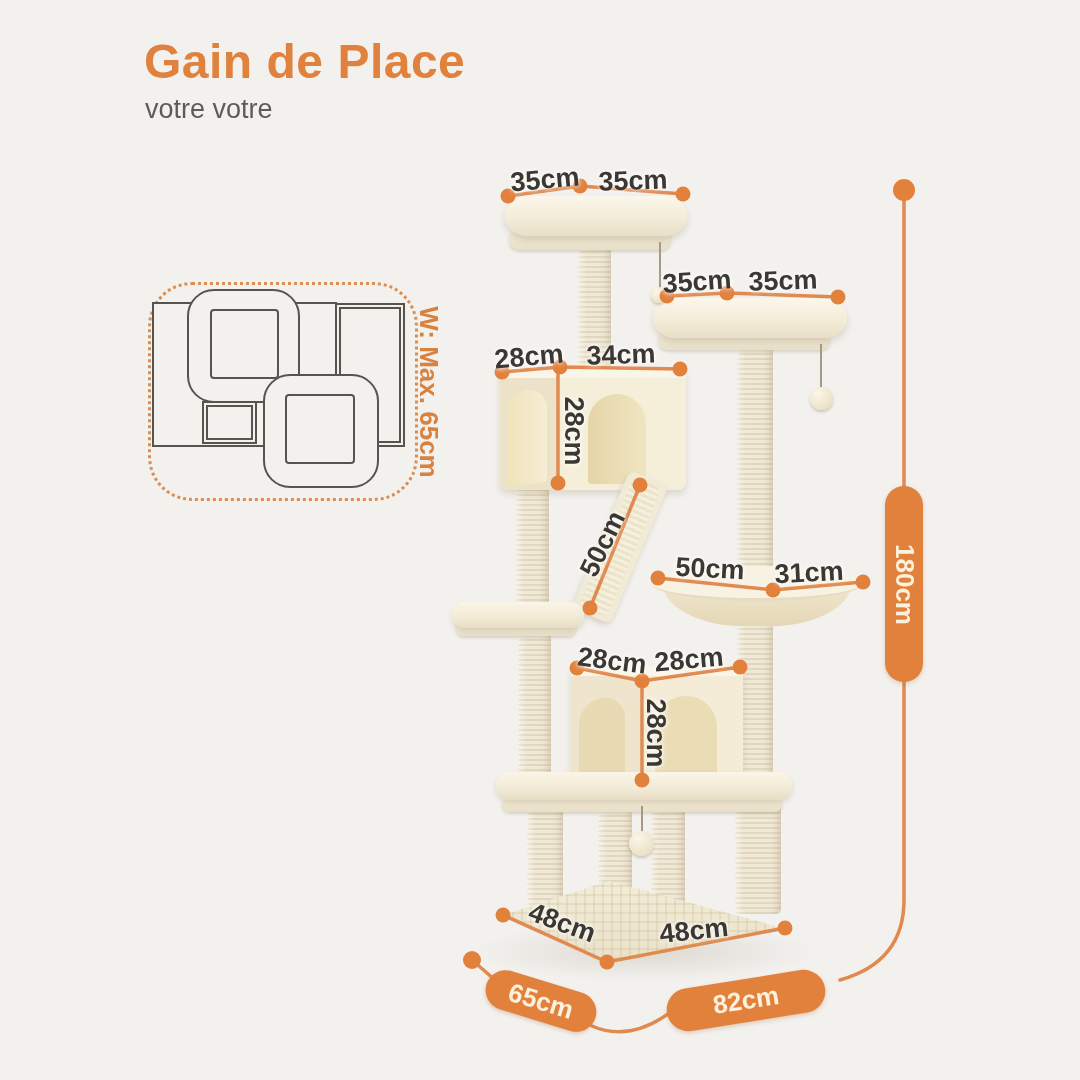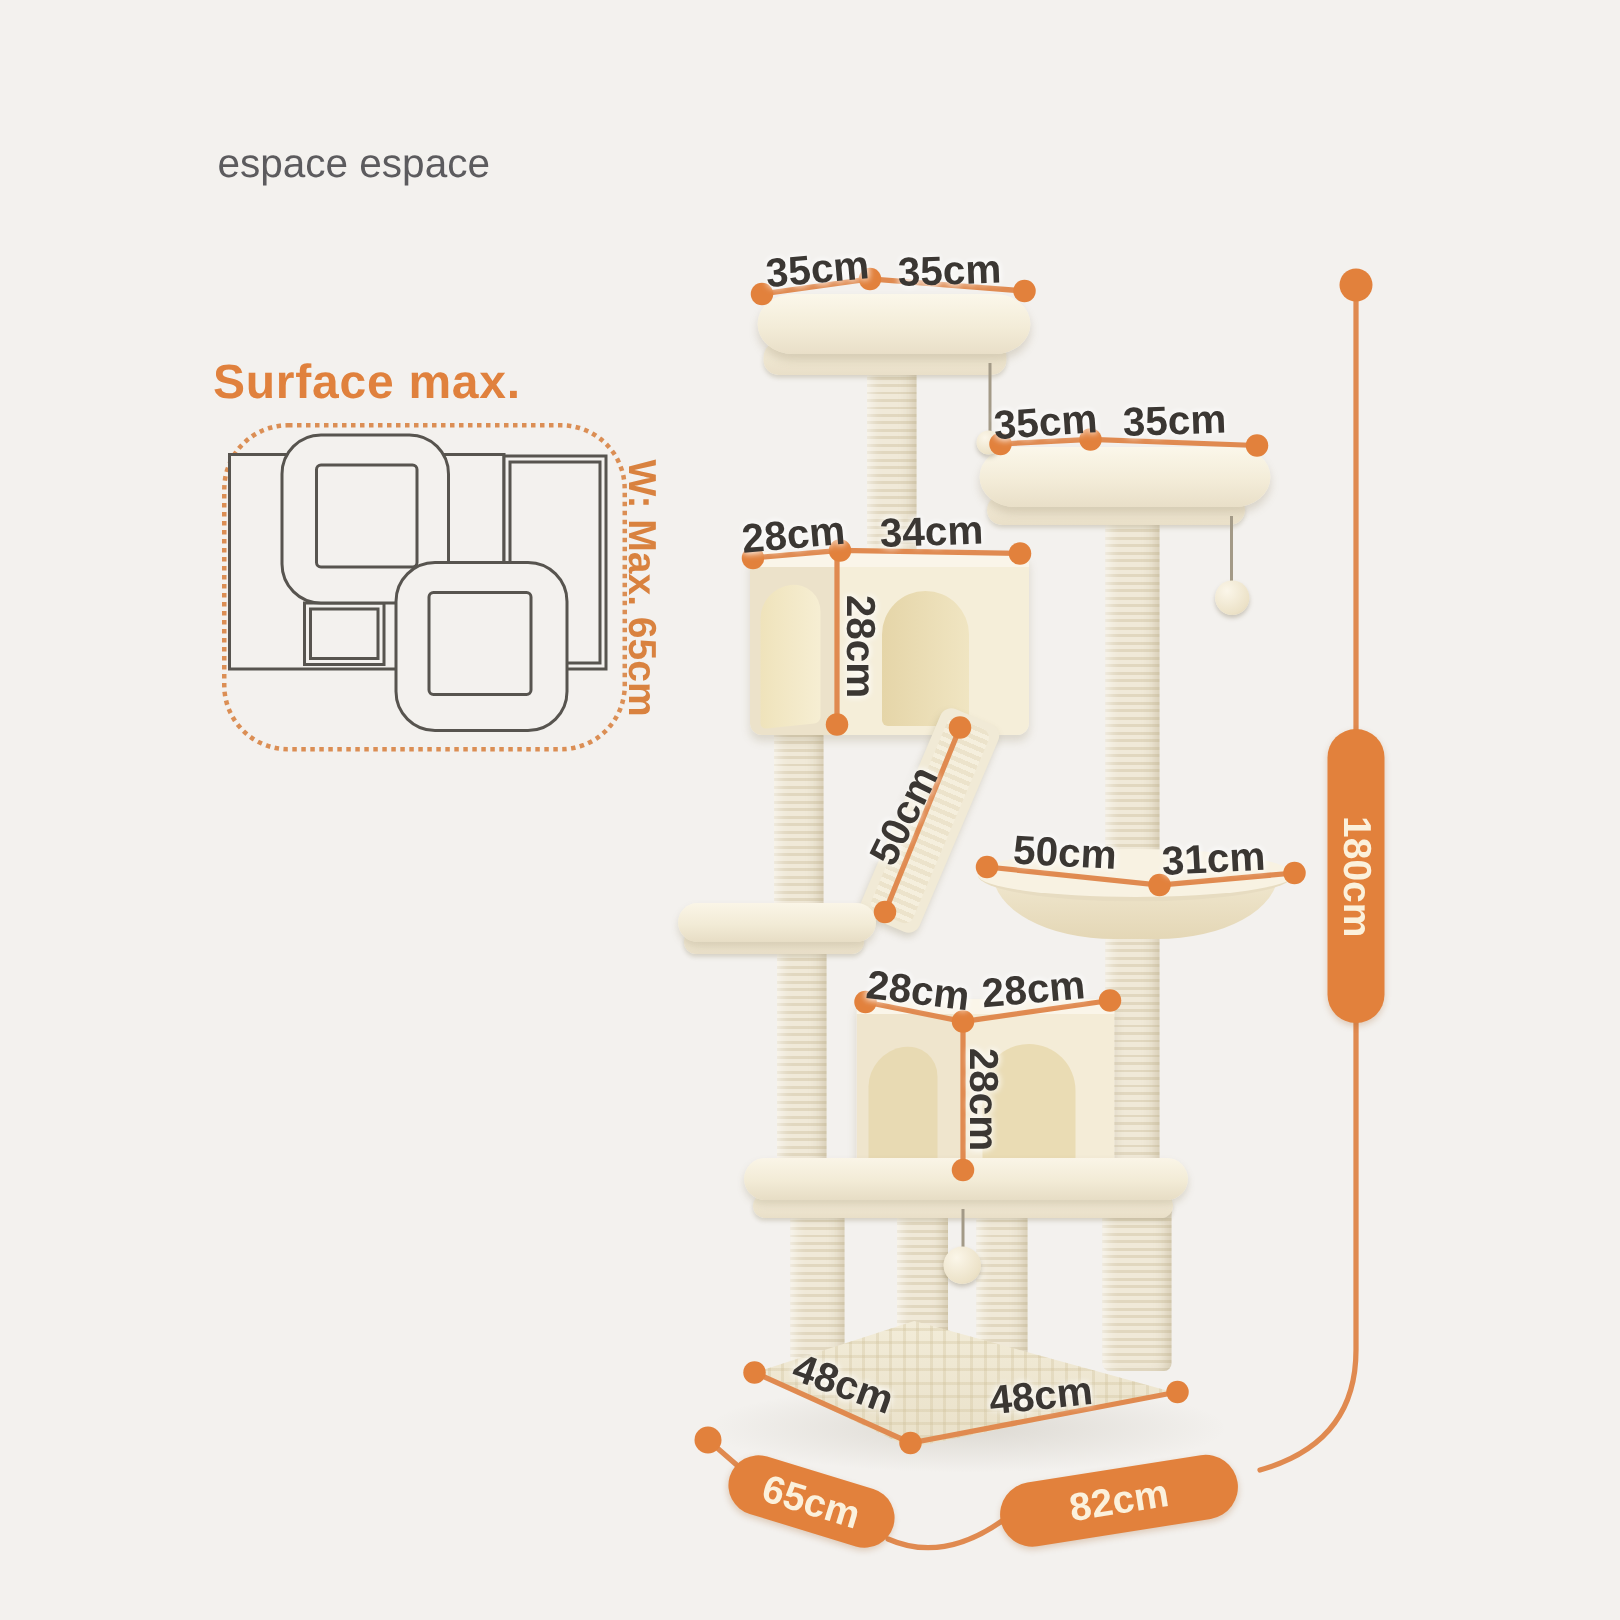--- a/index.html
+++ b/index.html
@@ -62,25 +62,25 @@
   .pill{position:absolute;z-index:60;background:#E2813C;border-radius:999px;
     display:flex;align-items:center;justify-content:center;
     color:#FBF1DC;font-weight:bold;font-size:26px;box-shadow:0 2px 4px rgba(160,90,30,.25);}
   .pill .vtext{transform:rotate(90deg);white-space:nowrap;}
 </style>
 </head>
 <body>
 
 <div class="canvas">
 
+  <div class="abs title">Gain de Place</div>
   <div class="abs subtitle">
-    <div>espace espace</div>
-  </div>
-
-  <div class="abs surface-title">Surface max.</div>
+    <div>votre votre</div>
+  </div>
+
   <div class="abs dotted-box">
     <svg width="264" height="213" viewBox="0 0 264 213">
       <g fill="none" stroke="#57544f" stroke-width="2">
         <rect x="4" y="20" width="183" height="143" fill="#f3f1ee"></rect>
         <rect x="187" y="21" width="68" height="142" fill="#f3f1ee"></rect>
         <rect x="191" y="25" width="60" height="134"></rect>
         <rect x="54" y="119" width="53" height="41" fill="#f3f1ee"></rect>
         <rect x="58" y="123" width="45" height="33"></rect>
         <rect x="39" y="7" width="111" height="112" rx="26" fill="#f3f1ee"></rect>
         <rect x="62" y="27" width="67" height="68" rx="3"></rect>

